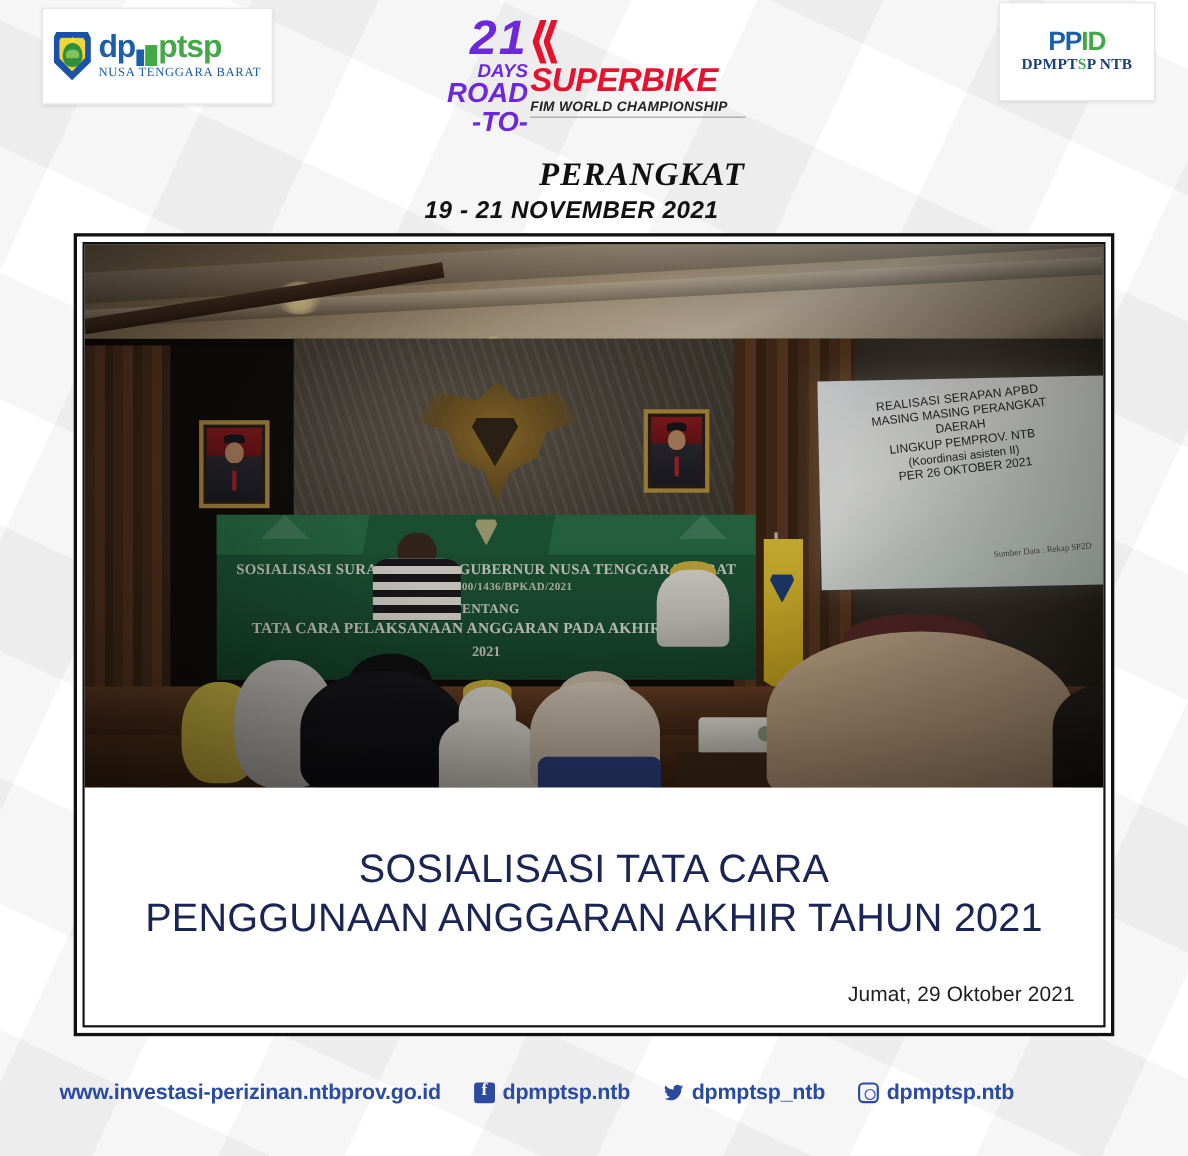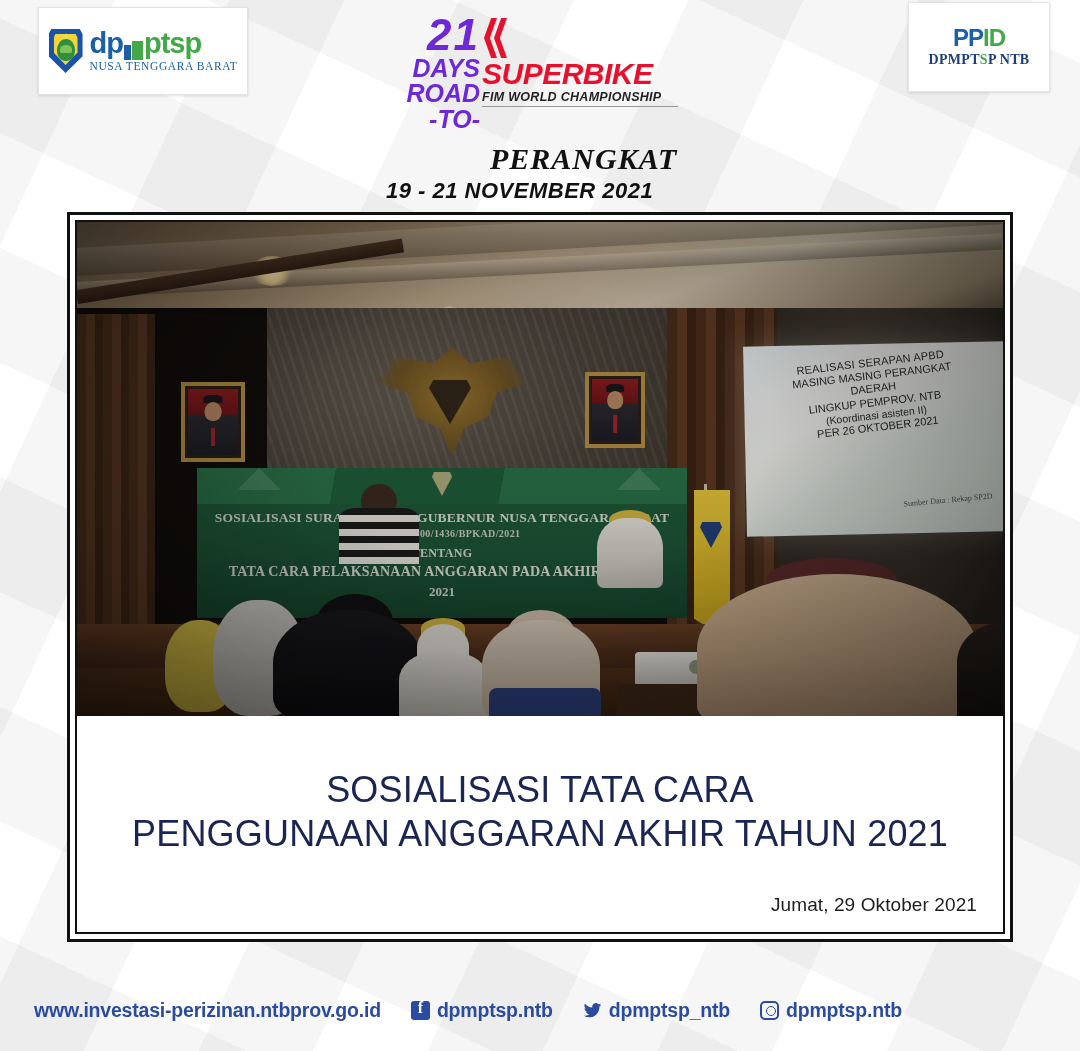--- a/index.html
+++ b/index.html
@@ -74,21 +74,21 @@
   }
 
   #sbk-block{
     position:absolute;left:378px;top:14px;width:300px;height:180px;
   }
   .sbk-left{
     position:absolute;left:0;top:0;width:102px;text-align:right;
     font-family:"Liberation Sans",sans-serif;font-style:italic;font-weight:bold;color:#6d28d9;
   }
   .sbk-21{font-size:44px;line-height:.95;letter-spacing:2px;}
-  .sbk-days{font-size:25px;line-height:1.02;letter-spacing:0px;}
+  .sbk-days{font-size:17px;line-height:1.02;letter-spacing:0px;}
   .sbk-road{font-size:25px;line-height:1.02;}
   .sbk-to{font-size:25px;line-height:1.02;}
   #sbk-right{position:absolute;left:104px;top:4px;width:196px;}
   #sbk-big{
     font-size:52px;font-weight:bold;font-style:italic;color:#1a1a1a;
     letter-spacing:-2px;line-height:.9;display:flex;align-items:center;
   }
   #sbk-chevrons{display:inline-flex;margin-left:2px;}
   .chev{
     width:13px;height:40px;background:#e8112d;
@@ -281,21 +281,21 @@
   #title-1{font-size:36px;}
   #title-2{font-size:36px;}
   #caption-date{
     position:absolute;right:26px;bottom:16px;color:#1e1e1e;font-size:19px;
     font-family:"Liberation Sans",sans-serif;letter-spacing:.1px;
   }
 
   
   #footer{
     position:absolute;left:0;top:982px;width:1080px;height:56px;z-index:6;
-    display:flex;align-items:center;padding-left:34px;box-sizing:border-box;
+    display:flex;align-items:flex-start;padding-left:54px;box-sizing:border-box;
     color:#2b4ba0;font-weight:bold;
   }
   #site-url{font-size:19.5px;letter-spacing:-.2px;color:#2b4ba0;}
   .social{display:flex;align-items:center;gap:7px;margin-left:30px;}
   .social .handle{font-size:19.5px;color:#2b4ba0;letter-spacing:-.2px;}
   .ic{width:19px;height:19px;flex:0 0 auto;display:block;}
   .ic-fb{background:#2b4ba0;border-radius:3px;position:relative;}
   .ic-fb::after{content:"f";position:absolute;left:0;right:0;top:-2px;color:#fff;
     font-family:"Liberation Serif",serif;font-weight:bold;font-size:16px;text-align:center;}
   .ic-ig{border:2px solid #2b4ba0;border-radius:5px;position:relative;box-sizing:border-box;}

